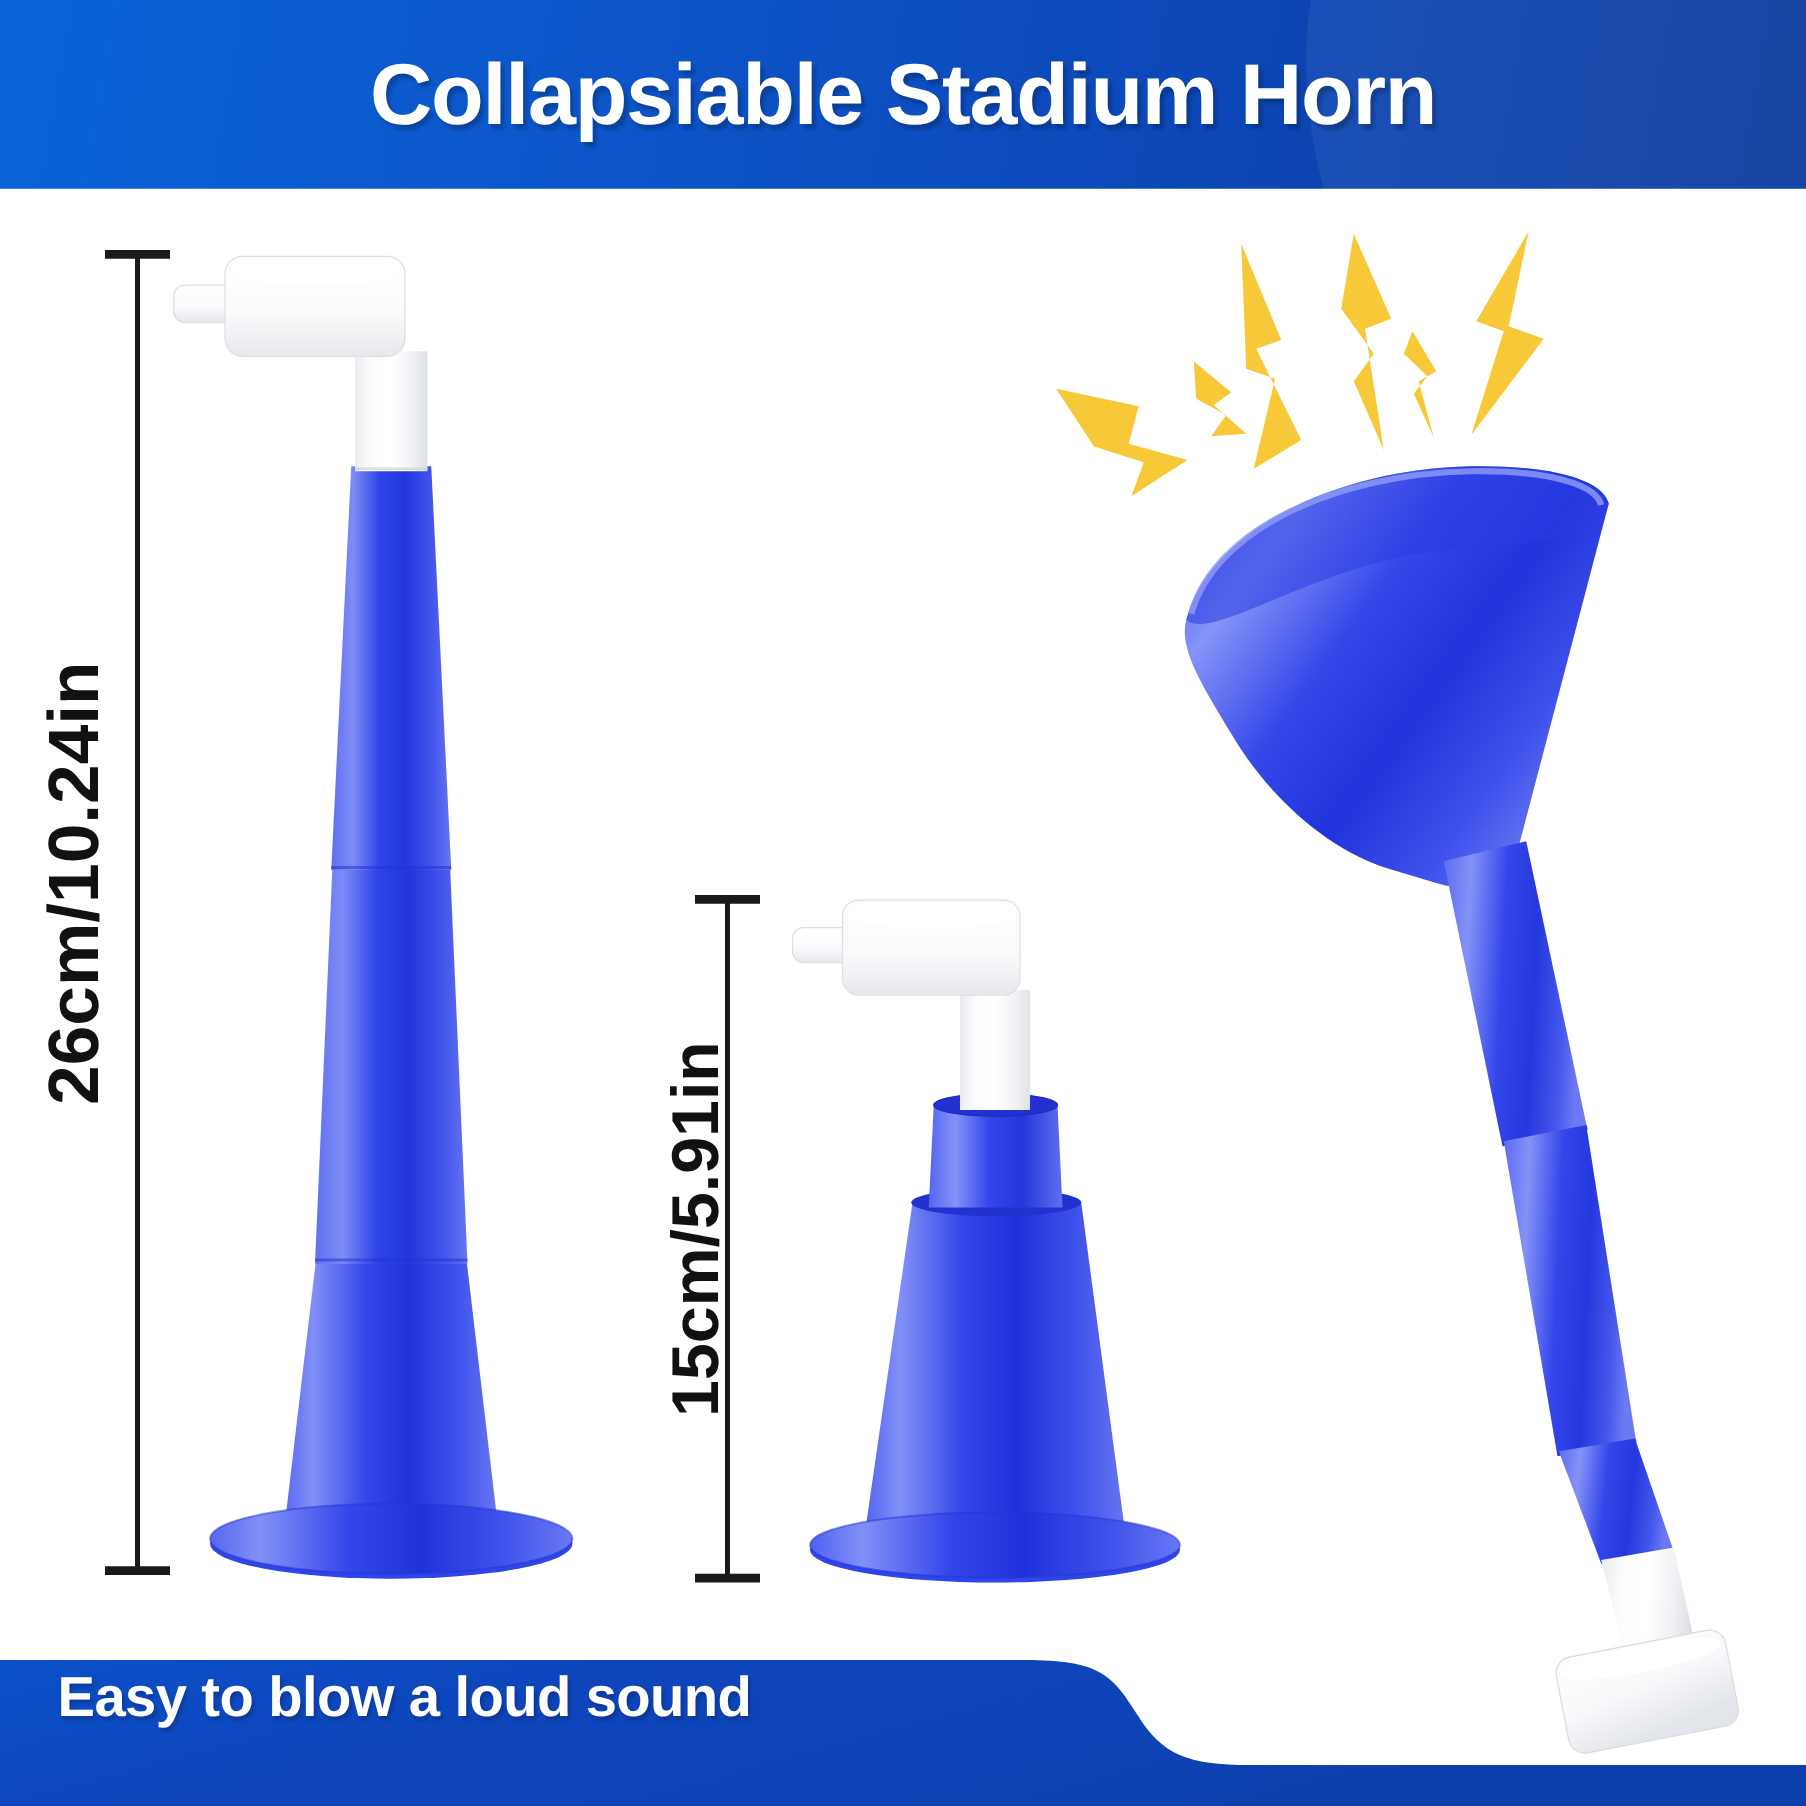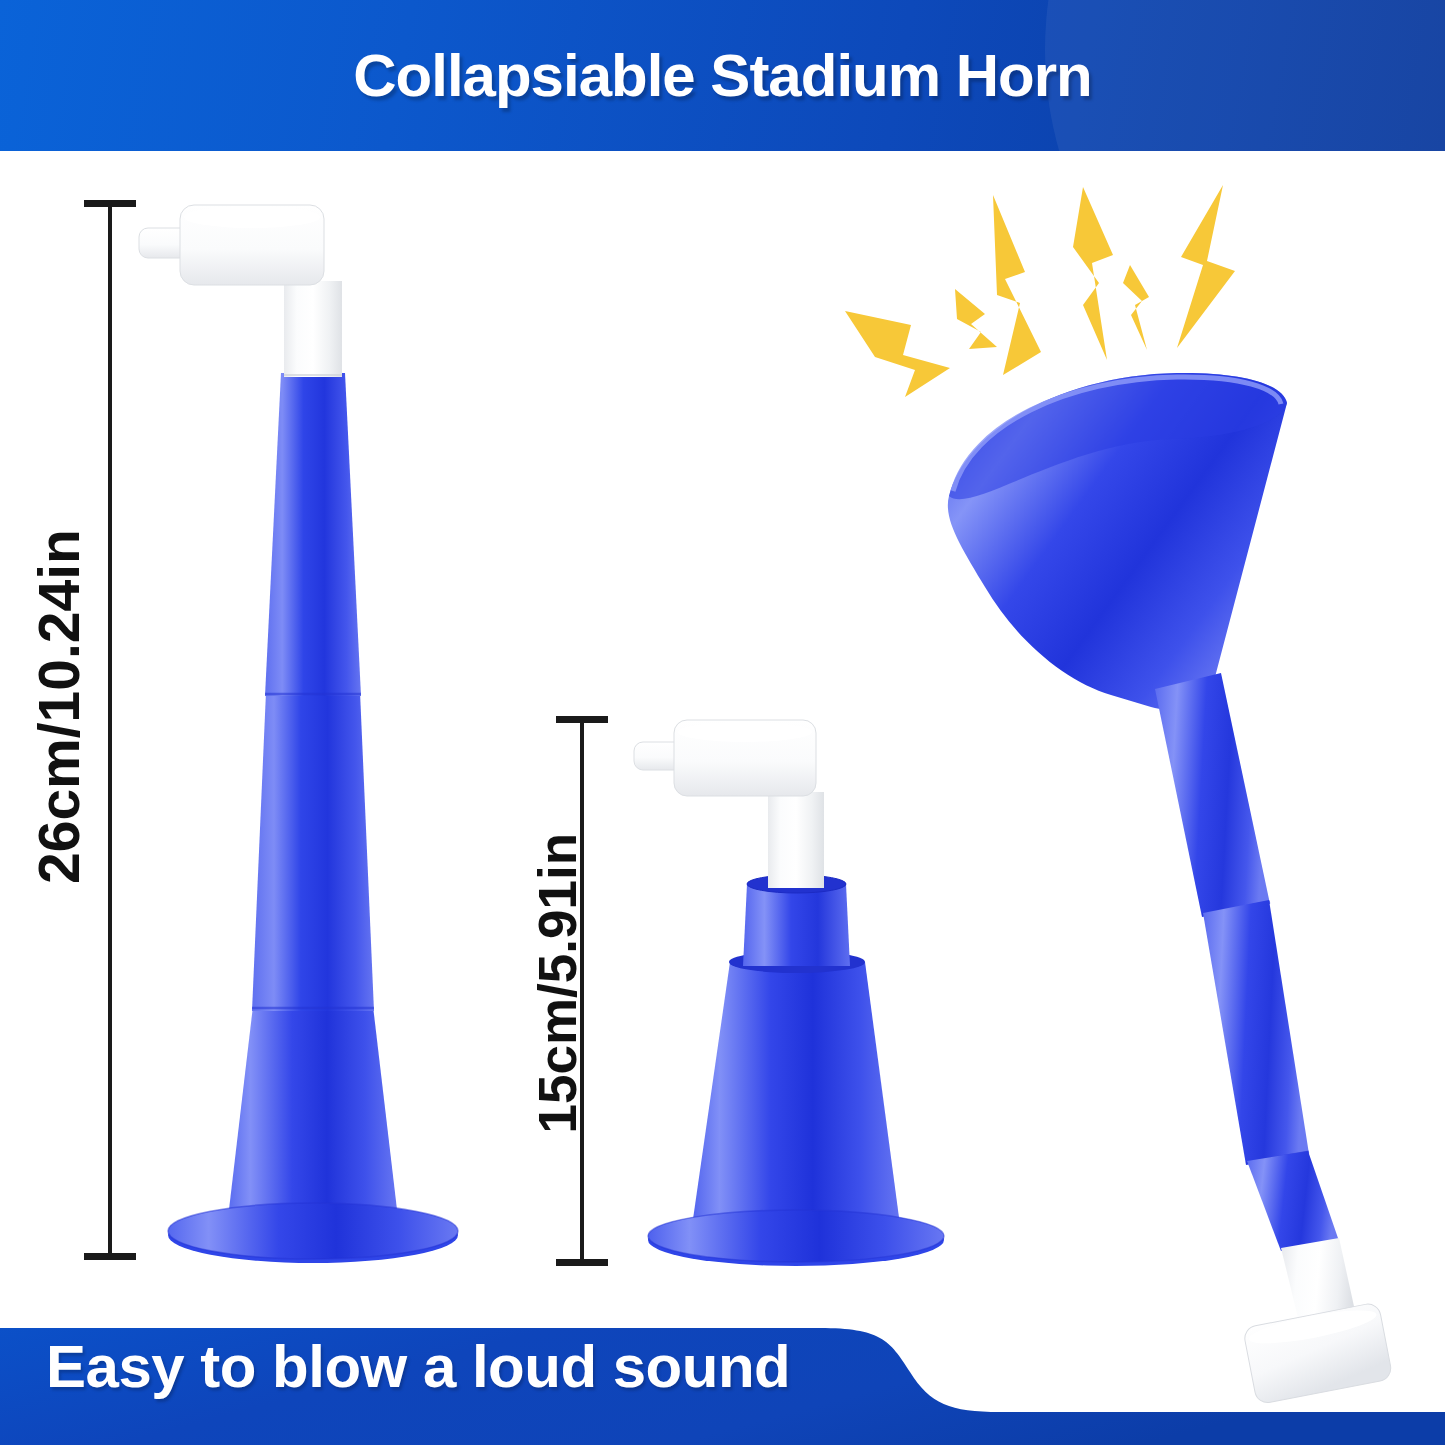--- a/index.html
+++ b/index.html
@@ -39,42 +39,42 @@
   .header-title {
     position: absolute;
     left: 0;
     top: 0;
     width: 1445px;
     height: 151px;
     display: flex;
     align-items: center;
     justify-content: center;
     color: #ffffff;
-    font-size: 60px;
+    font-size: 69px;
     font-weight: bold;
     letter-spacing: -1px;
     white-space: nowrap;
     text-shadow: 3px 4px 3px rgba(0,0,0,0.22);
   }
 
   
   .bottom-banner {
     position: absolute;
     left: 0;
     bottom: 0;
     width: 1445px;
     height: 135px;
   }
   .bottom-banner svg { display: block; width: 1445px; height: 135px; }
   .bottom-text {
     position: absolute;
     left: 46px;
     top: 22px;
     color: #ffffff;
-    font-size: 60px;
+    font-size: 45px;
     font-weight: bold;
     letter-spacing: -0.5px;
     white-space: nowrap;
     text-shadow: 2px 3px 3px rgba(0,0,0,0.20);
   }
 
   
   .dim { position: absolute; }
   .dim-line {
     position: absolute;

